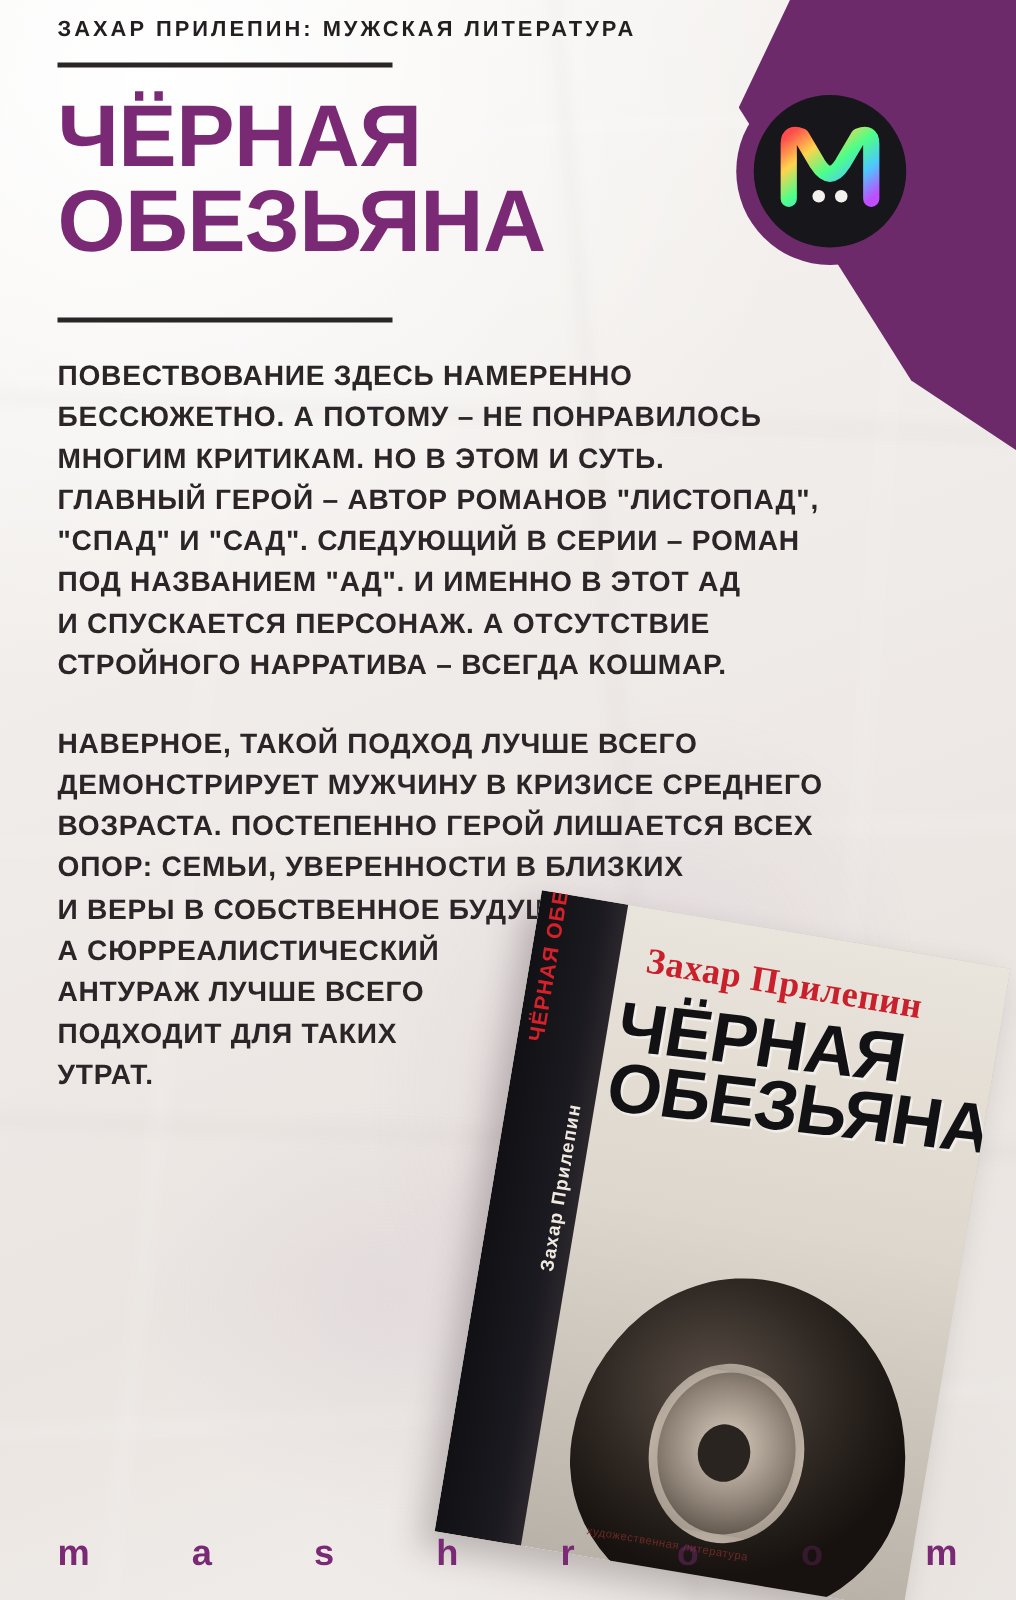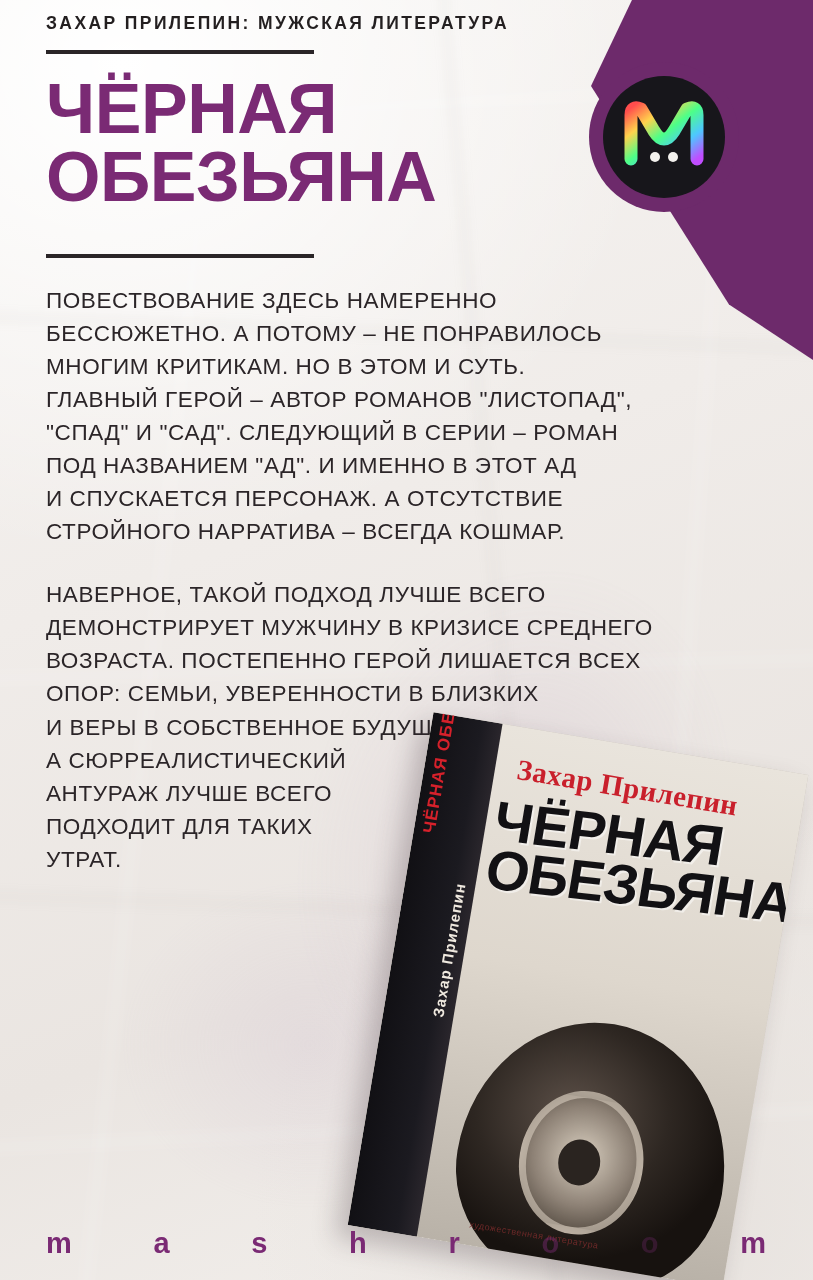--- a/index.html
+++ b/index.html
@@ -132,21 +132,21 @@
     width: 268px;
     height: 4px;
     background: #2a2527;
     margin: 42px 0 0 0;
   }
 
   .body-text {
     margin-top: 26px;
     font-size: 22.5px;
     line-height: 1.47;
-    font-weight: 400;
+    font-weight: 700;
     letter-spacing: 0.6px;
     color: #2b2528;
     text-transform: uppercase;
     max-width: 668px;
     white-space: pre-line;
   }
   .body-text.p2 {
     margin-top: 30px;
     max-width: 648px;
   }

